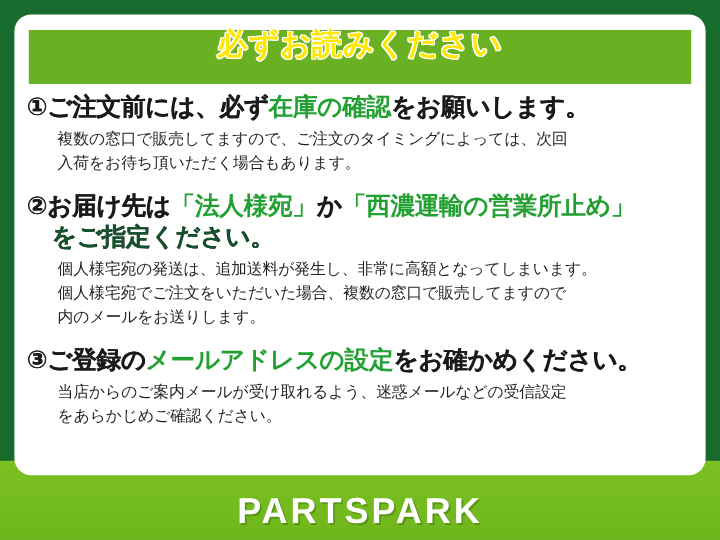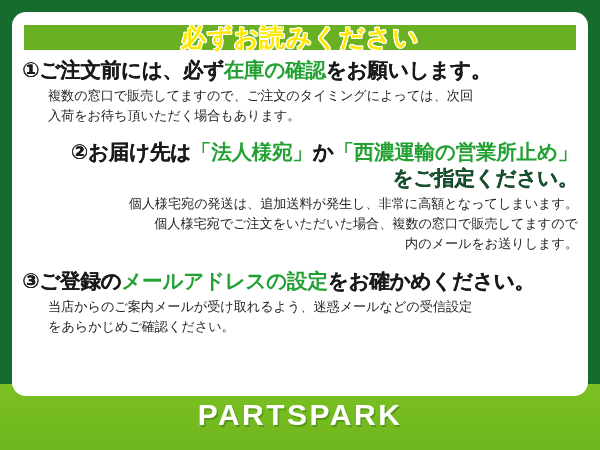--- a/index.html
+++ b/index.html
@@ -28,21 +28,21 @@
     bottom: 0;
     height: 66px;
     background: linear-gradient(180deg, #7cc023 0%, #74bb1f 55%, #6fb51d 100%);
     z-index: 1;
   }
 
   .brand {
     position: absolute;
     left: 0;
     right: 0;
-    bottom: 20px;
+    bottom: 8px;
     text-align: center;
     font-size: 30px;
     font-weight: bold;
     color: #ffffff;
     letter-spacing: 2.5px;
     text-shadow: 1.5px 1.5px 0 rgba(40, 90, 10, 0.35);
     z-index: 3;
     line-height: 1;
   }
 
@@ -55,24 +55,23 @@
     height: 384px;
     box-sizing: border-box;
     background: #ffffff;
     border-radius: 14px;
     z-index: 2;
     overflow: hidden;
   }
 
   .banner {
     margin: 13px 12px 0 12px;
-    height: 25px;
+    height: 45px;
     background: #6ab023;
     display: flex;
-    align-items: center;
     justify-content: center;
   }
   .banner-text {
     font-size: 25px;
     font-weight: bold;
     color: #ffe800;
     letter-spacing: 1px;
     line-height: 1;
     text-shadow:
        1px 0 0 #ffffff, -1px 0 0 #ffffff,
@@ -121,21 +120,21 @@
     font-size: 13.2px;
     color: #231f20;
     line-height: 1.52;
     padding-left: 26px;
     margin-top: 3px;
     letter-spacing: -0.1px;
     white-space: nowrap;
   }
   .detail .line { display: block; }
 
-  .sp-1 { margin-top: 12px; text-align: right; }
+  .sp-1 { margin-top: 12px; }
   .sp-2 { margin-top: 13px; }
 </style>
 </head>
 <body>
 
 <div id="poster">
 
   <div class="footer-band"></div>
 
   <div class="panel">

